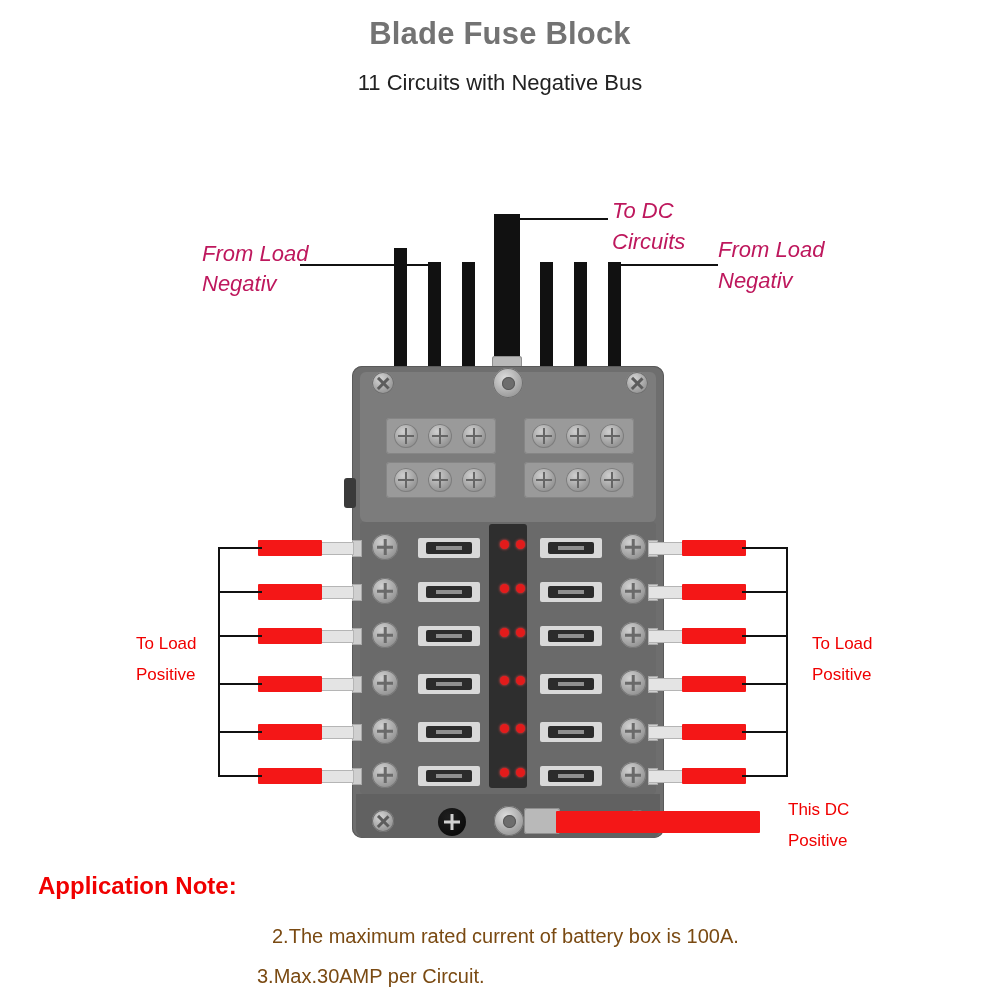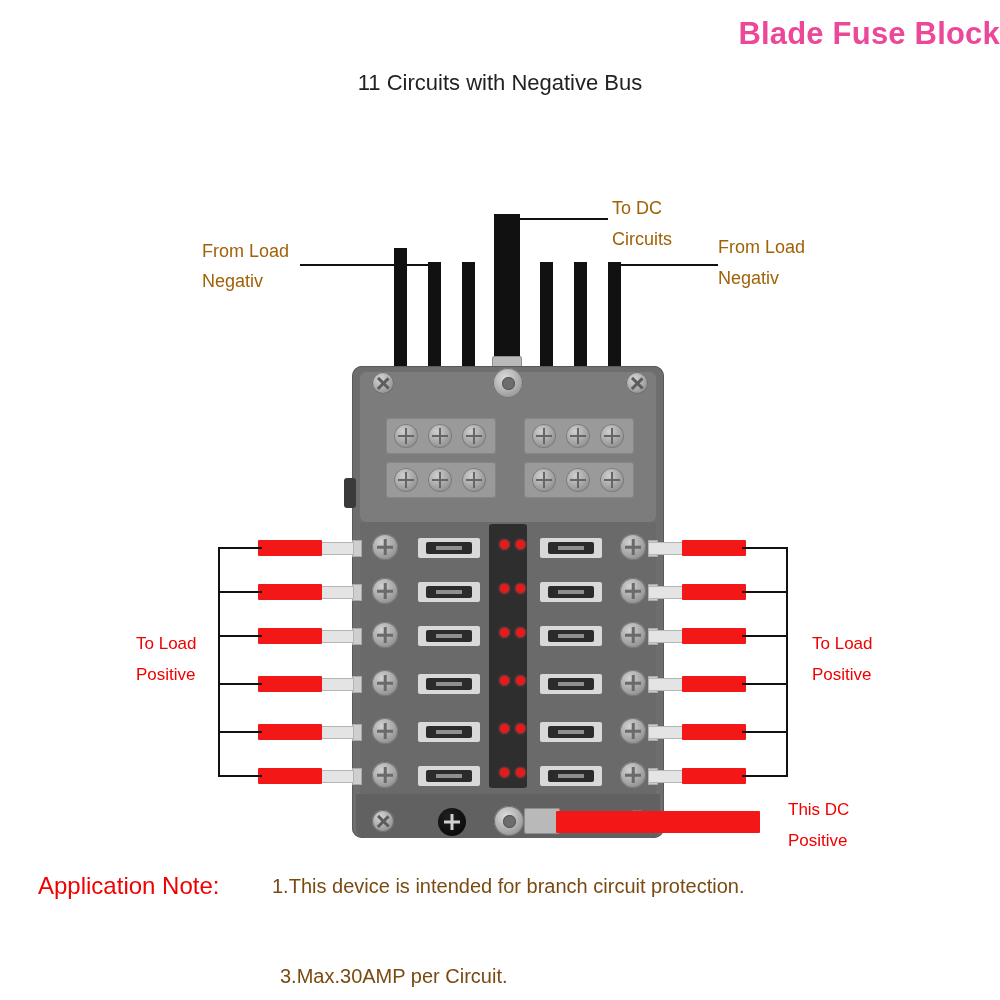--- a/index.html
+++ b/index.html
@@ -19,24 +19,24 @@
     left: 0; top: 0;
     width: 1000px;
     height: 1000px;
   }
 
   
   .title-main {
     position: absolute;
     left: 0; top: 16px;
     width: 1000px;
-    text-align: right;
+    text-align: center;
     font-size: 31px;
     font-weight: bold;
-    color: #ec4899;
+    color: #737373;
     letter-spacing: 0.2px;
   }
   .title-sub {
     position: absolute;
     left: 0; top: 70px;
     width: 1000px;
     text-align: center;
     font-size: 22px;
     color: #222222;
   }
@@ -46,37 +46,38 @@
     width: 1000px;
     text-align: center;
     font-size: 27px;
     font-weight: bold;
     color: #f00000;
   }
 
   
   .lbl {
     position: absolute;
-    font-size: 18px;
-    color: #a16207;
+    font-size: 22px;
+    color: #be185d;
     white-space: nowrap;
+    font-style: italic;
   }
   .lbl-red {
     position: absolute;
     font-size: 17px;
     color: #f00000;
     white-space: nowrap;
   }
 
   
   .note-head {
     position: absolute;
     left: 38px; top: 872px;
     font-size: 24px;
-    font-weight: normal;
+    font-weight: bold;
     color: #f00000;
     white-space: nowrap;
   }
   .note-line {
     position: absolute;
     font-size: 20px;
     color: #7a4a12;
     white-space: nowrap;
   }
 
@@ -527,16 +528,16 @@
   <div class="lbl-red" style="left:136px; top:634px;">To Load</div>
   <div class="lbl-red" style="left:136px; top:665px;">Positive</div>
 
   <div class="lbl-red" style="left:812px; top:634px;">To Load</div>
   <div class="lbl-red" style="left:812px; top:665px;">Positive</div>
 
   <div class="lbl-red" style="left:788px; top:800px;">This DC</div>
   <div class="lbl-red" style="left:788px; top:831px;">Positive</div>
 
   <div class="note-head">Application Note:</div>
-  <div class="note-line" style="left:272px; top:875px;">1.This device is intended for branch circuit protection.</div>
-  <div class="note-line" style="left:280px; top:965px;text-align:center;">3.Max.30AMP per Circuit.</div>
+  <div class="note-line" style="left:272px; top:925px;">2.The maximum rated current of battery box is 100A.</div>
+  <div class="note-line" style="left:257px; top:965px;text-align:center;">3.Max.30AMP per Circuit.</div>
 
 </div>
 
 </body></html>

